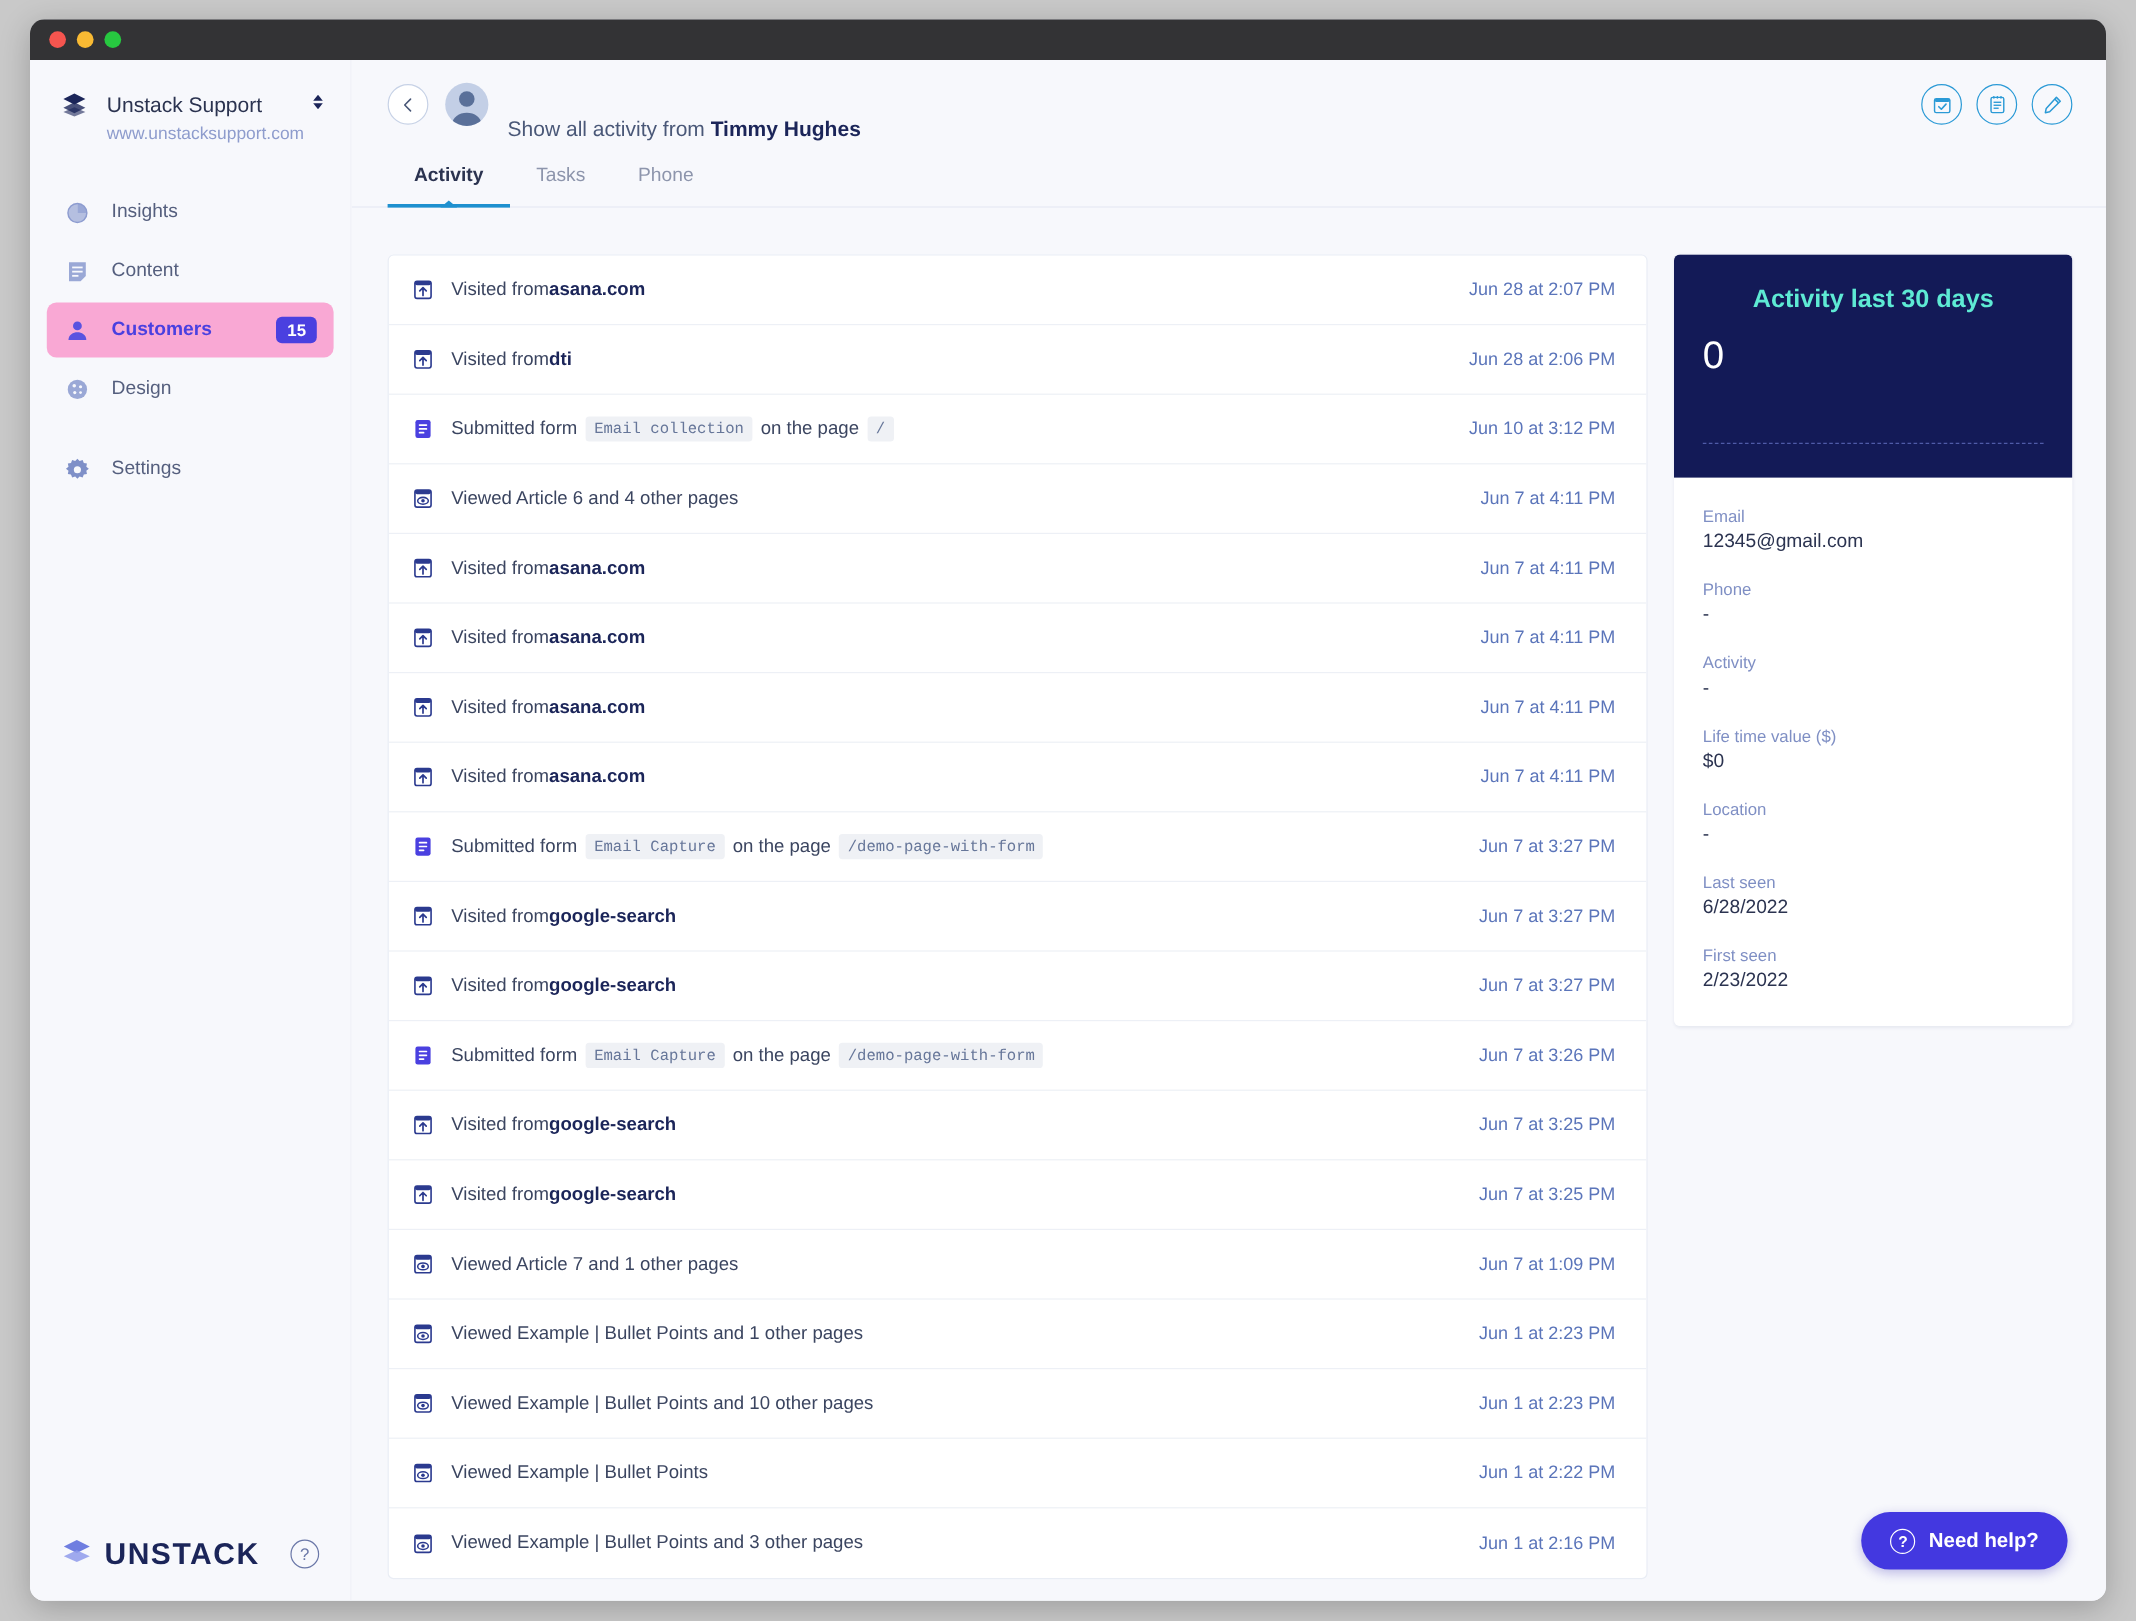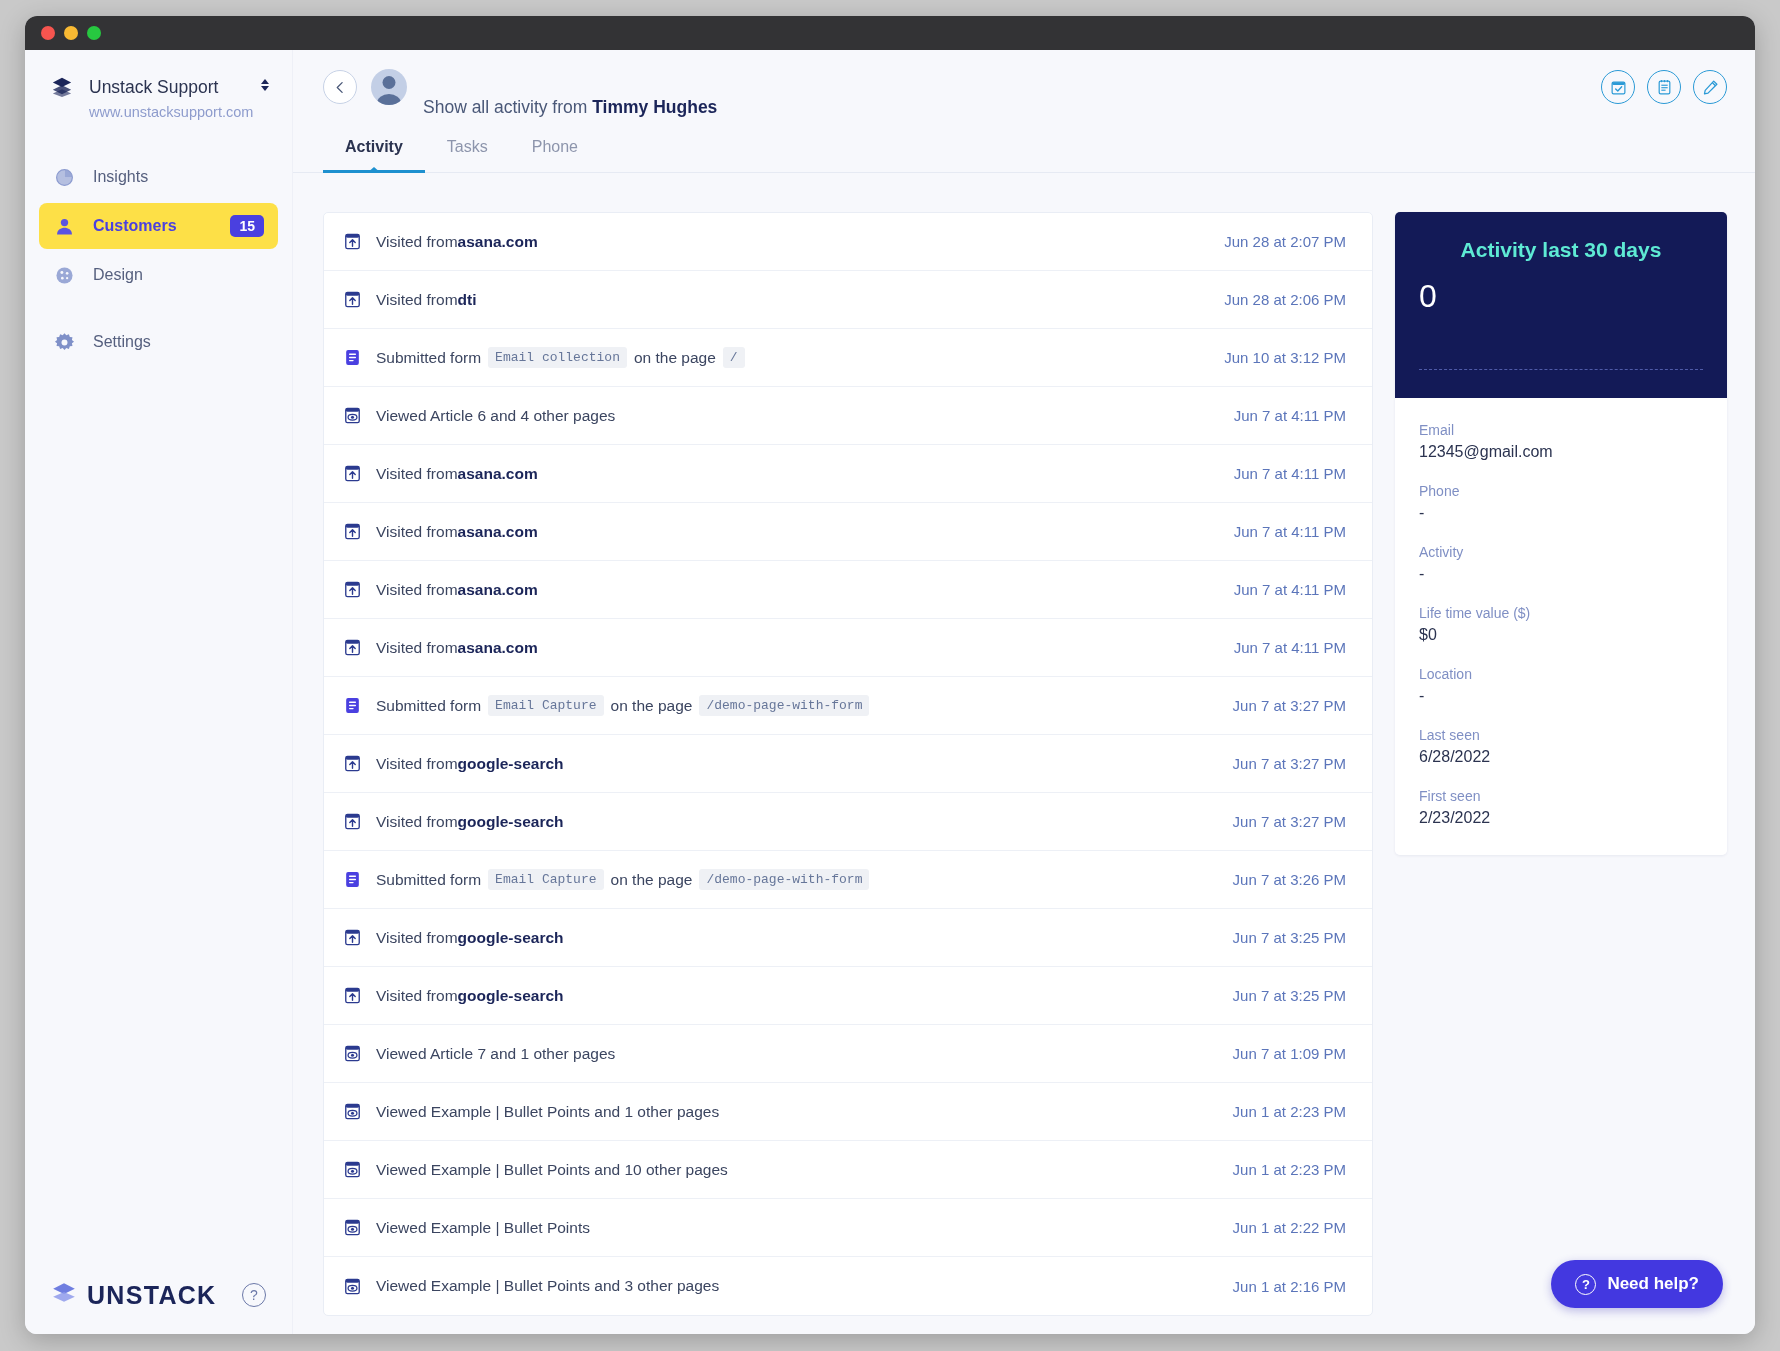--- a/index.html
+++ b/index.html
@@ -75,21 +75,21 @@
     display: flex; align-items: center;
     height: 46px;
     border-radius: 8px;
     padding: 0 14px;
     gap: 18px;
     margin-bottom: 3px;
     cursor: pointer;
   }
   .nav-item .ico { width: 22px; height: 22px; flex: 0 0 22px; display:flex; align-items:center; justify-content:center; }
   .nav-item .lbl { font-size: 16px; color: #555f7e; flex: 1; }
-  .nav-item.active { background: #fde047; }
+  .nav-item.active { background: #f9a8d4; }
   .nav-item.active .lbl { color: #4a40e0; font-weight: bold; }
   .badge {
     background: #4a40e0; color: #fff;
     font-size: 14px; font-weight: bold;
     border-radius: 5px;
     padding: 3px 9px;
     line-height: 1.2;
   }
   .nav-gap { height: 18px; }
 
@@ -345,20 +345,31 @@
           <span class="ico">
             <svg width="21" height="21" viewBox="0 0 24 24">
               <path d="M12 3 A9 9 0 0 1 21 12 L12 12 Z" fill="#9aa8d6"></path>
               <path d="M12 3 A9 9 0 1 0 21 12 L12 12 Z" fill="#7f90c8" opacity=".55"></path>
               <circle cx="12" cy="12" r="9" fill="none" stroke="#8d9cd0" stroke-width="1.4"></circle>
             </svg>
           </span>
           <span class="lbl">Insights</span>
         </div>
 
+        <div class="nav-item">
+          <span class="ico">
+            <svg width="21" height="21" viewBox="0 0 24 24">
+              <path d="M4 3 H20 V16 L15 21 H4 Z" fill="#9aa8d6"></path>
+              <rect x="7" y="7" width="10" height="1.7" fill="#f7f8fc"></rect>
+              <rect x="7" y="11" width="10" height="1.7" fill="#f7f8fc"></rect>
+              <rect x="7" y="15" width="6" height="1.7" fill="#f7f8fc"></rect>
+            </svg>
+          </span>
+          <span class="lbl">Content</span>
+        </div>
 
         <div class="nav-item active">
           <span class="ico">
             <svg width="21" height="21" viewBox="0 0 24 24">
               <circle cx="12" cy="7.5" r="4.2" fill="#5a53e0"></circle>
               <path d="M3.5 21 C3.5 15.8 8 13.5 12 13.5 C16 13.5 20.5 15.8 20.5 21 Z" fill="#5a53e0"></path>
             </svg>
           </span>
           <span class="lbl">Customers</span>
           <span class="badge">15</span>

